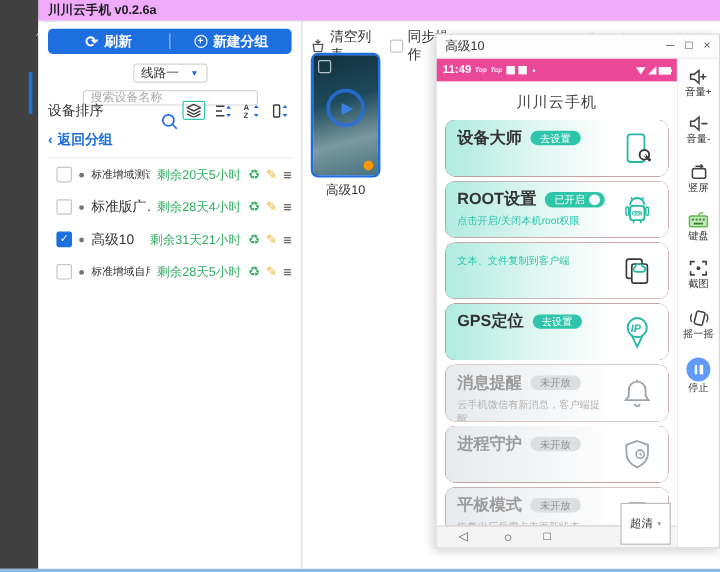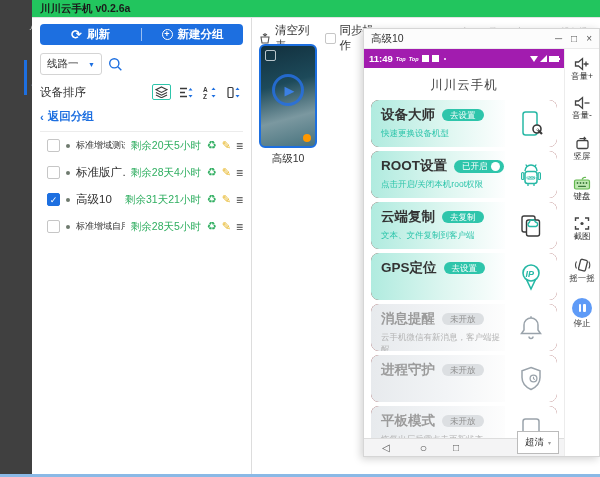--- a/index.html
+++ b/index.html
@@ -11,34 +11,34 @@
   .bottom-line { position:absolute; left:0; bottom:0; width:600px; height:3px; background:#8ab9e6; }
   
   .sidebar { position:absolute; left:0; top:0; width:32px; height:474px; background:#404040; color:#c9c9c9;padding-left:24px; }
   .side-item { width:32px; display:flex; flex-direction:column; align-items:center; gap:2px;
                padding:6px 0; font-size:8.5px; position:relative; cursor:pointer; }
   .side-item.logo { padding-top:5px; font-size:7px; color:#eee; font-style:italic; }
   .side-item.sel::before { content:""; position:absolute; left:0; top:4px; bottom:4px; width:3px; background:#1d6fe0; }
   .side-item.sel { color:#9db9e8; }
   .gap-lg { margin-top:18px; }
   
-  .app-header { position:absolute; left:32px; top:0; width:568px; height:18px; background:#22c55e;
+  .app-header { position:absolute; left:32px; top:0; width:568px; height:18px; background:#f0abfc;
                 border-bottom:1px solid #e3e3e3; display:flex; align-items:center; padding-left:8px;
                 font-size:10.5px; font-weight:bold; color:#1a1a1a; }
   
   .left-panel { position:absolute; left:32px; top:18px; width:220px; height:456px; background:#fff;
                 border-right:1px solid #ddd; padding:6px 8px; }
   .blue-bar { display:flex; align-items:center; height:21px; background:#1d6fe0; border-radius:4px;
               color:#fff; font-size:11.5px; font-weight:bold; }
   .blue-half { flex:1; display:flex; align-items:center; justify-content:center; gap:5px; cursor:pointer; }
   .blue-div { width:1px; height:13px; background:rgba(255,255,255,.55); }
   .g-refresh { font-size:13px; font-weight:bold; line-height:1; }
   .g-plus { width:11px; height:11px; border:1px solid #fff; border-radius:50%; display:flex;
             align-items:center; justify-content:center; font-size:9px; line-height:1; }
-  .row2 { display:flex; align-items:center; gap:6px; margin-top:8px; height:22px; }
+  .row2 { display:flex; align-items:center; gap:6px; margin-top:8px; height:22px;flex-direction:column; }
   .line-select { width:62px; height:22px; border:1px solid #d4d4d4; border-radius:3px; display:flex;
                  align-items:center; justify-content:space-between; padding:0 6px; font-size:10.5px; color:#333; }
   .caret { font-size:7px; color:#1d6fe0; }
   .search-box { flex:1; height:22px; border:1px solid #d4d4d4; border-radius:3px; display:flex; align-items:center; }
   .search-box input { border:none; outline:none; width:100%; font-size:10px; padding:0 6px; color:#333;
                       font-family:"Liberation Sans","DejaVu Sans",sans-serif; background:transparent; }
   .search-box input::placeholder { color:#a9a9a9; }
   .row3 { display:flex; align-items:center; margin-top:9px; font-size:11.5px; color:#333; }
   .sort-icons { margin-left:auto; display:flex; align-items:center; gap:5px; }
   .sorticon { width:19px; height:16px; display:flex; align-items:center; justify-content:center; cursor:pointer; }
@@ -75,21 +75,21 @@
   .thumb-label { text-align:center; font-size:10.5px; color:#333; margin-top:4px; width:58px; }
   
   .phone-win { position:absolute; left:363px; top:28px; width:237px; height:429px; background:#fff;
                border:1px solid #d6d6d6; box-shadow:-2px 2px 8px rgba(0,0,0,.18); }
   .pw-titlebar { height:20px; display:flex; align-items:center; padding:0 7px; font-size:10.5px; color:#333;
                  background:#fcfcfc; border-bottom:1px solid #ebebeb; }
   .pw-controls { margin-left:auto; display:flex; gap:9px; color:#555; font-size:10px; }
   .pw-controls span { cursor:pointer; line-height:1; }
   .pw-body { display:flex; height:407px; }
   .screen { width:201px; display:flex; flex-direction:column; border-right:1px solid #ececec; }
-  .statusbar { height:19px; background:#a21caf; color:#fff; display:flex; align-items:center; padding:0 5px; gap:3px; }
+  .statusbar { height:19px; background:#ec4899; color:#fff; display:flex; align-items:center; padding:0 5px; gap:3px; }
   .sb-time { font-size:9.5px; font-weight:bold; }
   .sb-badge { font-size:5.5px; font-style:italic; font-weight:bold; }
   .sb-sq { width:7px; height:7px; background:#fff; }
   .sb-dot { width:2px; height:2px; border-radius:50%; background:#fff; margin-left:2px; }
   .sb-right { margin-left:auto; display:flex; align-items:center; gap:2px; }
   .sb-wifi { width:0; height:0; border-left:4px solid transparent; border-right:4px solid transparent; border-top:6px solid #fff; }
   .sb-signal { width:0; height:0; border-left:7px solid transparent; border-bottom:7px solid #fff; }
   .sb-batt { width:10px; height:6px; border:1px solid #fff; background:#fff; position:relative; }
   .sb-batt::after { content:""; position:absolute; right:-2px; top:1px; width:1.5px; height:2.5px; background:#fff; }
   .content { flex:1; overflow:hidden; background:#fff; }
@@ -106,21 +106,21 @@
   .card.disabled .pill { background:#dcdfe2; color:#909090; }
   .pill .knob { width:9px; height:9px; border-radius:50%; background:#fff; margin-right:-4px; }
   .card-desc { font-size:8.5px; color:#2ec5ab; margin-top:4px; }
   .card.disabled .card-desc { color:#b3b3b3; }
   .card-icon { width:52px; display:flex; align-items:center; justify-content:center; background:#fff; }
   .navbar { height:18px; background:#f4f4f5; border-top:1px solid #ddd; display:flex; align-items:center;
             color:#555; position:relative; }
   .nav-back { margin-left:18px; font-size:10px; cursor:pointer; }
   .nav-home { margin-left:30px; font-size:12px; cursor:pointer; }
   .nav-recent { margin-left:26px; font-size:10px; cursor:pointer; }
-  .quality-btn { position:absolute; right:5px; bottom:2px; height:23px; background:#fff; border:1px solid #bbb;
+  .quality-btn { position:absolute; right:5px; bottom:2px; height:35px; background:#fff; border:1px solid #bbb;
                  display:flex; align-items:center; gap:4px; padding:0 7px; font-size:9.5px; color:#333; cursor:pointer; }
   .quality-btn .tick { font-size:6px; color:#999; }
   
   .gutter { width:34px; display:flex; flex-direction:column; align-items:center; padding-top:8px;gap:12px; }
   .tool { display:flex; flex-direction:column; align-items:center; gap:1px; margin-bottom:3px; cursor:pointer; }
   .tool-label { font-size:8.5px; color:#333; line-height:1.1; white-space:nowrap; }
   .stop-circle { width:20px; height:20px; border-radius:50%; background:#5f9bf7; display:flex; align-items:center;
                  justify-content:center; gap:2px; }
   .stop-circle i { width:2.5px; height:8px; background:#fff; border-radius:1px; }
   svg { display:block; }
@@ -184,20 +184,23 @@
       <div class="blue-half">
         <span class="g-plus">+</span>
         <span>新建分组</span>
       </div>
     </div>
 
     <div class="row2">
       <div class="line-select">
         <span>线路一</span>
         <span class="caret">▼</span>
+      </div>
+      <div class="search-box">
+        <input placeholder="搜索设备名称" style="">
       </div>
       <span>
         <svg width="15" height="15" viewBox="0 0 15 15">
             <circle cx="6.3" cy="6.3" r="4.6" fill="none" stroke="#1d6fe0" stroke-width="1.4"></circle>
             <path d="M9.8 9.8l3.5 3.5" stroke="#1d6fe0" stroke-width="1.4"></path>
           </svg>
       </span>
     </div>
 
     <div class="row3">
@@ -348,21 +351,20 @@
           <div class="svc-heading">川川云手机</div>
 
           <div class="card active">
             <div class="card-left">
               <div class="card-trow">
                 <span class="card-title">设备大师</span>
                 <span class="pill">
                     <span>去设置</span>
                   </span>
               </div>
-              <div class="card-desc">快速更换设备机型</div>
             </div>
             <div class="card-icon">
               <svg width="28" height="30" viewBox="0 0 28 30">
                   <rect x="6" y="3" width="14" height="23" rx="2.5" fill="none" stroke="#26b8a5" stroke-width="1.5"></rect>
                   <circle cx="20" cy="20" r="4" fill="#fff" stroke="#3a3a3a" stroke-width="1.6"></circle>
                   <path d="M20 20l5 5" stroke="#3a3a3a" stroke-width="2.2"></path>
                   <path d="M18.7 18.7l2.6 2.6" stroke="#fff" stroke-width="1.2"></path>
                 </svg>
             </div>
           </div>
@@ -387,26 +389,20 @@
                   <rect x="21.2" y="12.5" width="2.2" height="7" rx="1.1" fill="none" stroke="#26b8a5" stroke-width="1.2"></rect>
                   <rect x="9.5" y="16" width="9" height="3.6" rx="1.8" fill="#26b8a5"></rect>
                   <text x="10.2" y="18.9" font-size="3.2" fill="#fff" font-weight="bold">ROOT</text>
                   <path d="M11 23.5v2.5M17 23.5v2.5" stroke="#26b8a5" stroke-width="1.3"></path>
                 </svg>
             </div>
           </div>
 
           <div class="card active">
             <div class="card-left">
-              <div class="card-trow">
-                <span class="card-title">云端复制</span>
-                <span class="pill">
-                    <span>去复制</span>
-                  </span>
-              </div>
               <div class="card-desc">文本、文件复制到客户端</div>
             </div>
             <div class="card-icon">
               <svg width="28" height="28" viewBox="0 0 28 28">
                   <rect x="5" y="4" width="13" height="16" rx="2" fill="#fff" stroke="#3a3a3a" stroke-width="1.4"></rect>
                   <rect x="9.5" y="8" width="13" height="16" rx="2" fill="#fff" stroke="#3a3a3a" stroke-width="1.4"></rect>
                   <path d="M19 14.5a2.3 2.3 0 0 0-.5-4.5 3.2 3.2 0 0 0-6.2.5 2.1 2.1 0 0 0 .3 4h6.4z" fill="none" stroke="#26b8a5" stroke-width="1.4"></path>
                 </svg>
             </div>
           </div>

